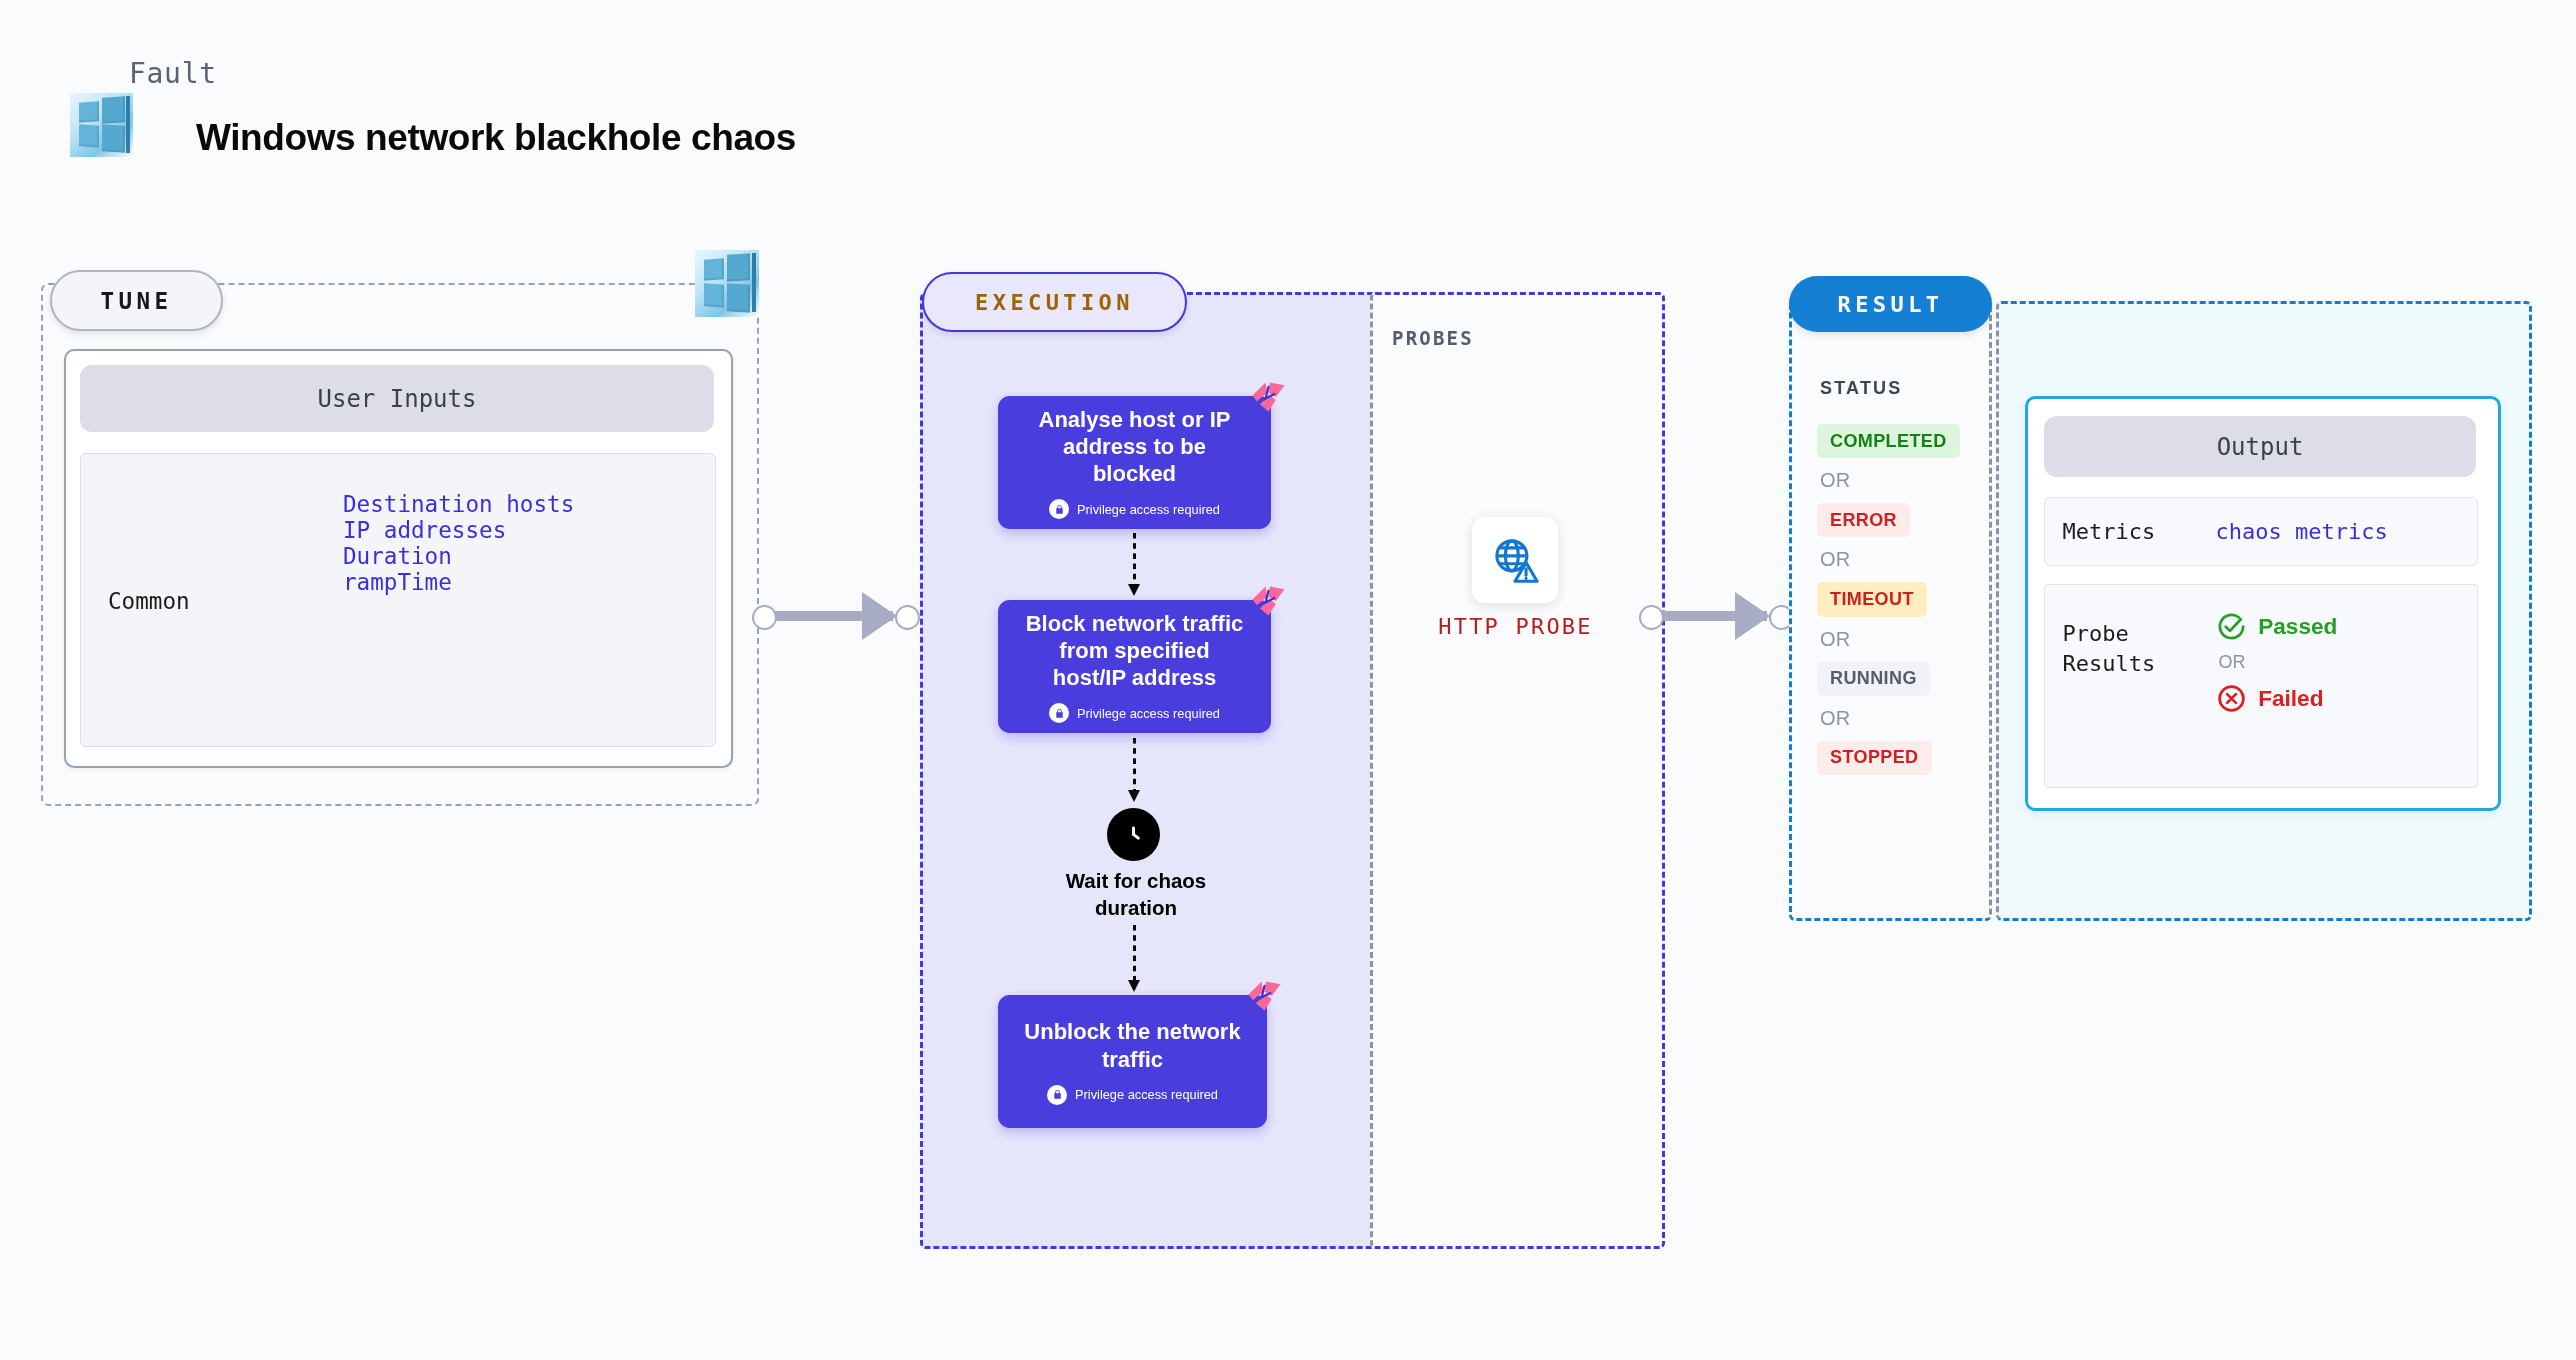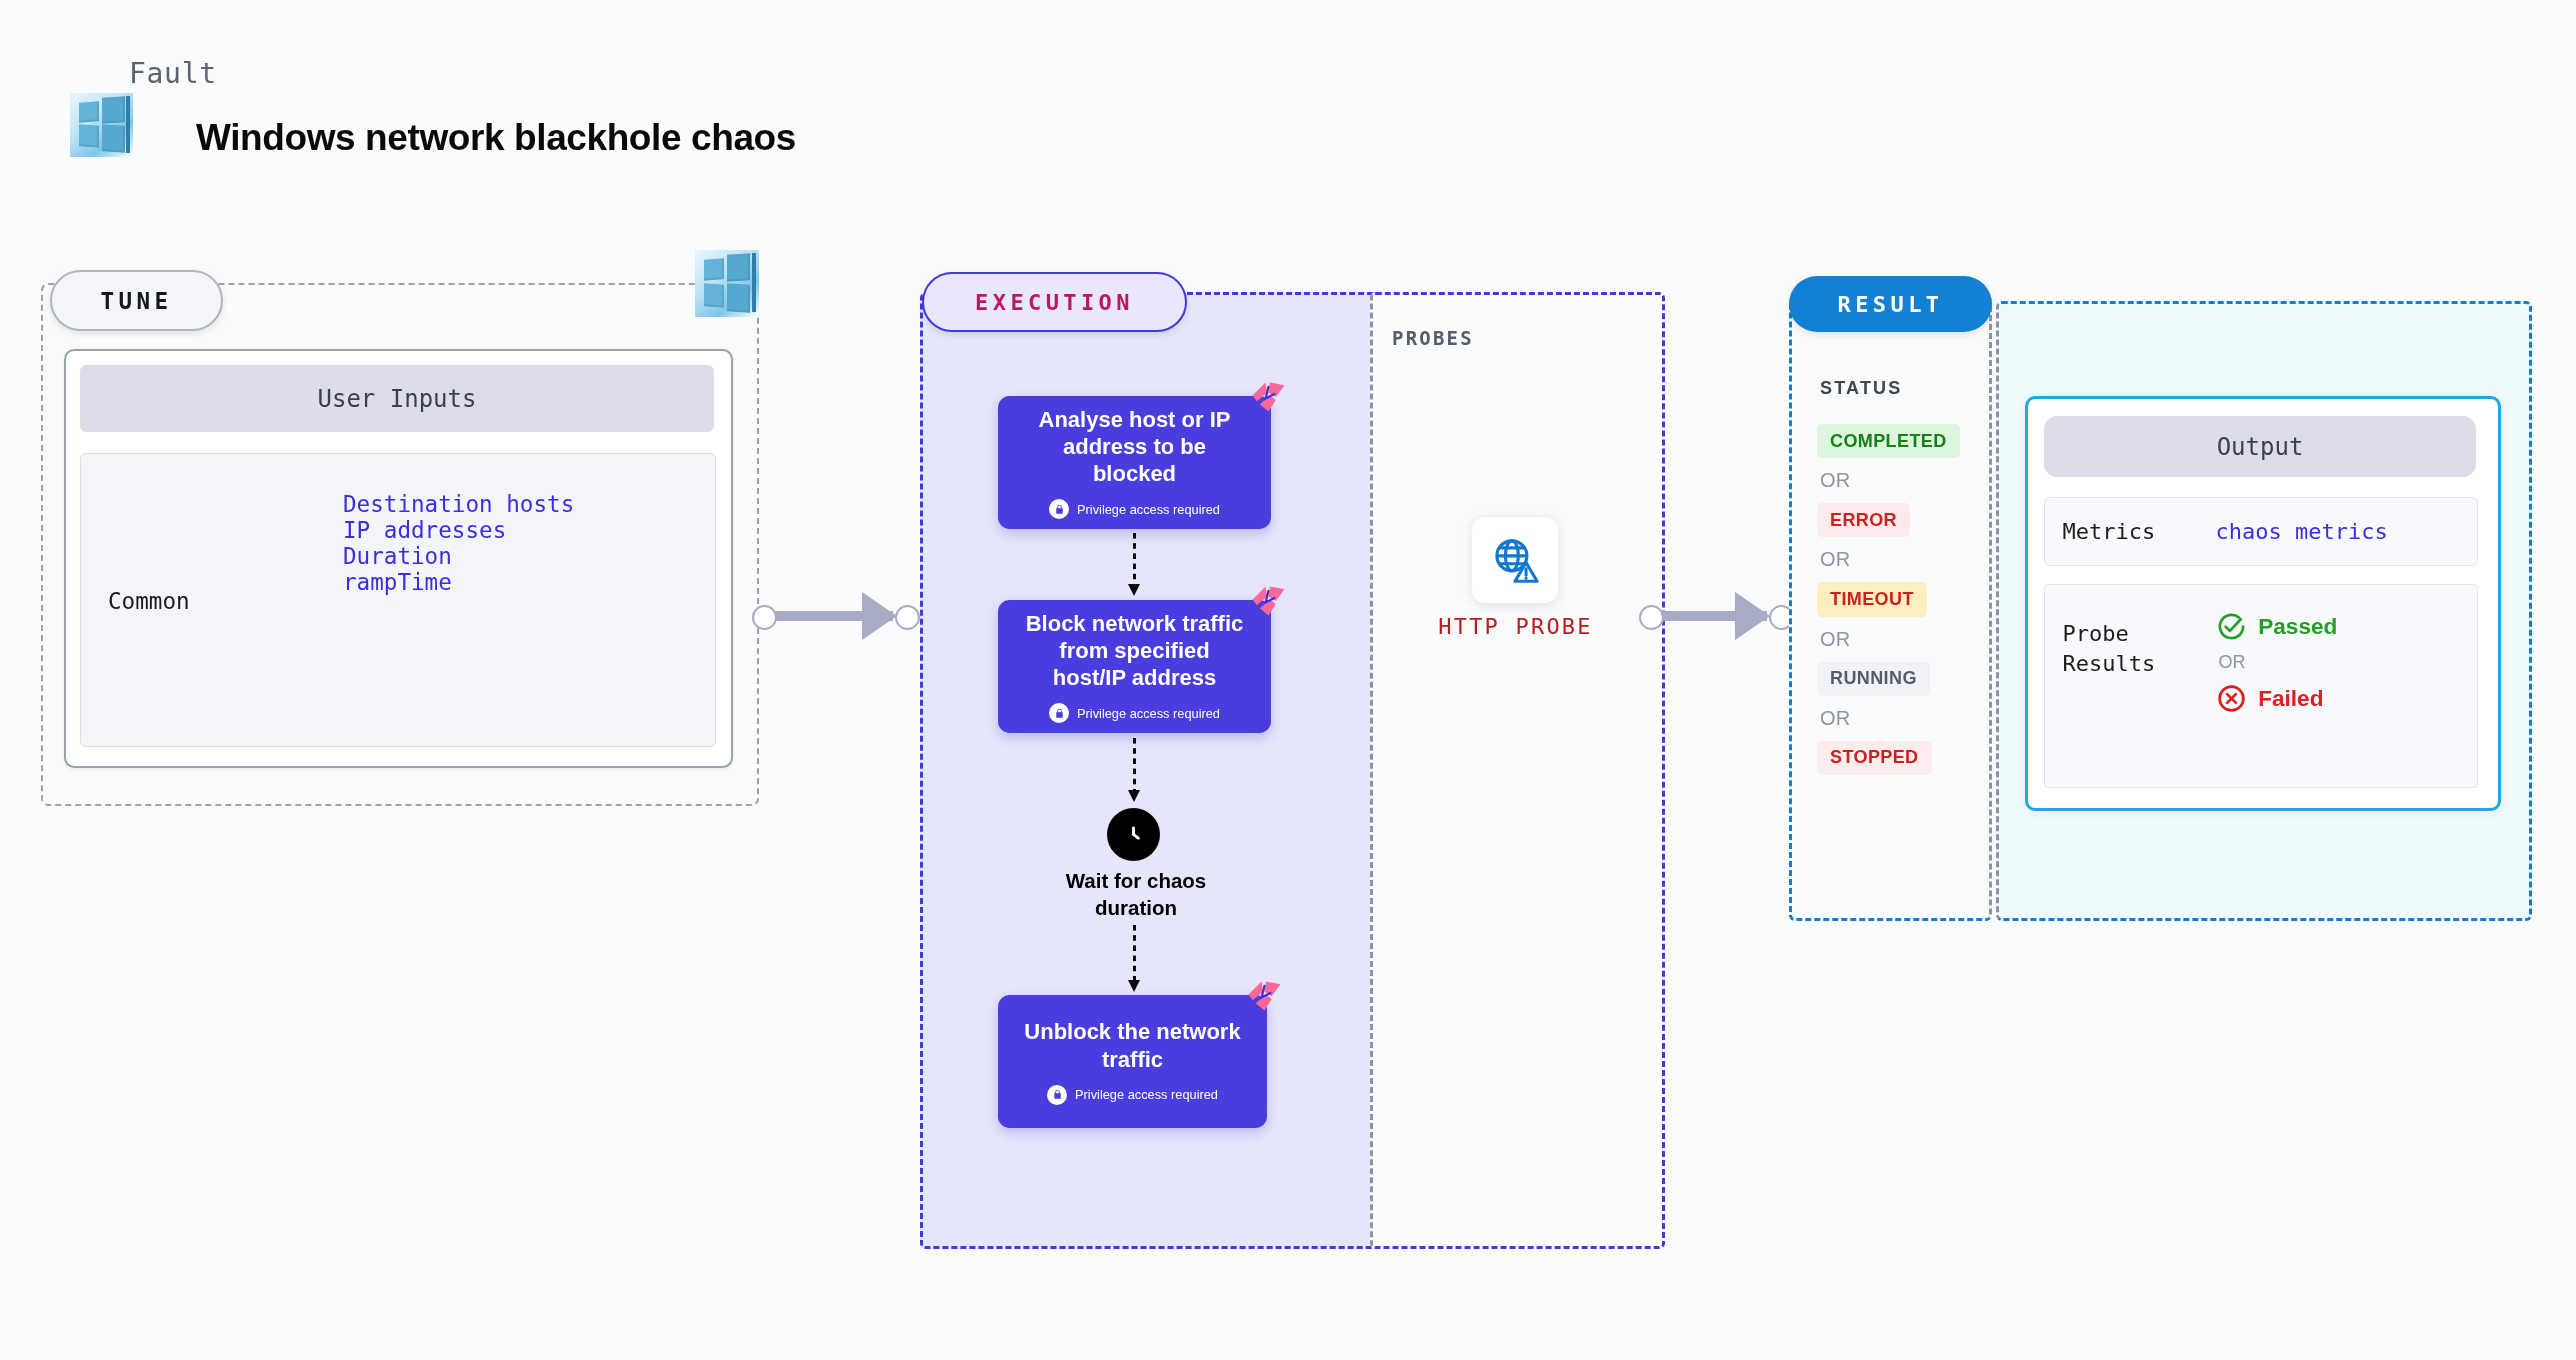--- a/index.html
+++ b/index.html
@@ -70,21 +70,21 @@
     background: #f4f5f8; border: 2.9px solid #aeb4c2; color: #15181f;
     font-size: 22.6px;
   }
   #tune-card {
     left: 64px; top: 349px; width: 665px; height: 415px;
     background: #ffffff; border: 2.9px solid #9aa1b0; border-radius: 10.2px;
     box-shadow: 0 1.5px 4.4px rgba(0,0,0,.05);
   }
   #tune-inputs-header {
     left: 80px; top: 365px; width: 634px; height: 67px;
-    background: #dcdde8; border-radius: 6px;
+    background: #dcdde8; border-radius: 12px;
     display: flex; align-items: center; justify-content: center;
     font-family: "DejaVu Sans Mono", monospace;
     font-size: 24px; color: #3b3f4c; font-weight: 500;
   }
   #tune-inputs-body {
     left: 80px; top: 453px; width: 634px; height: 292px;
     background: #f4f5f9; border: 1.5px solid #dcdde5; border-radius: 5.8px;
   }
   #tune-group-label {
     left: 108px; top: 588px;
@@ -103,21 +103,21 @@
   #tune-win-badge { left: 695px; top: 250px; width: 64px; height: 67px; z-index: 7; }
 
   
   #execution-region {
     left: 920px; top: 292px; width: 451px; height: 951px;
     background: #e6e6fb;
     border: 3.7px dashed #4338dd; border-radius: 5.8px;
   }
   #execution-pill {
     left: 922px; top: 272px; width: 261px; height: 56px;
-    background: #e8e7fb; border: 2.9px solid #4338dd; color: #be185d;
+    background: #e8e7fb; border: 2.9px solid #4338dd; color: #a16207;
     font-size: 22px;
   }
 
   .exec-node {
     background: #4a3ddd; border-radius: 11.7px;
     box-shadow: 0 4.4px 11.7px rgba(67,56,221,.26);
     color: #fff; text-align: center;
     display: flex; flex-direction: column; align-items: center; justify-content: center;
   }
   .exec-node .node-title {

